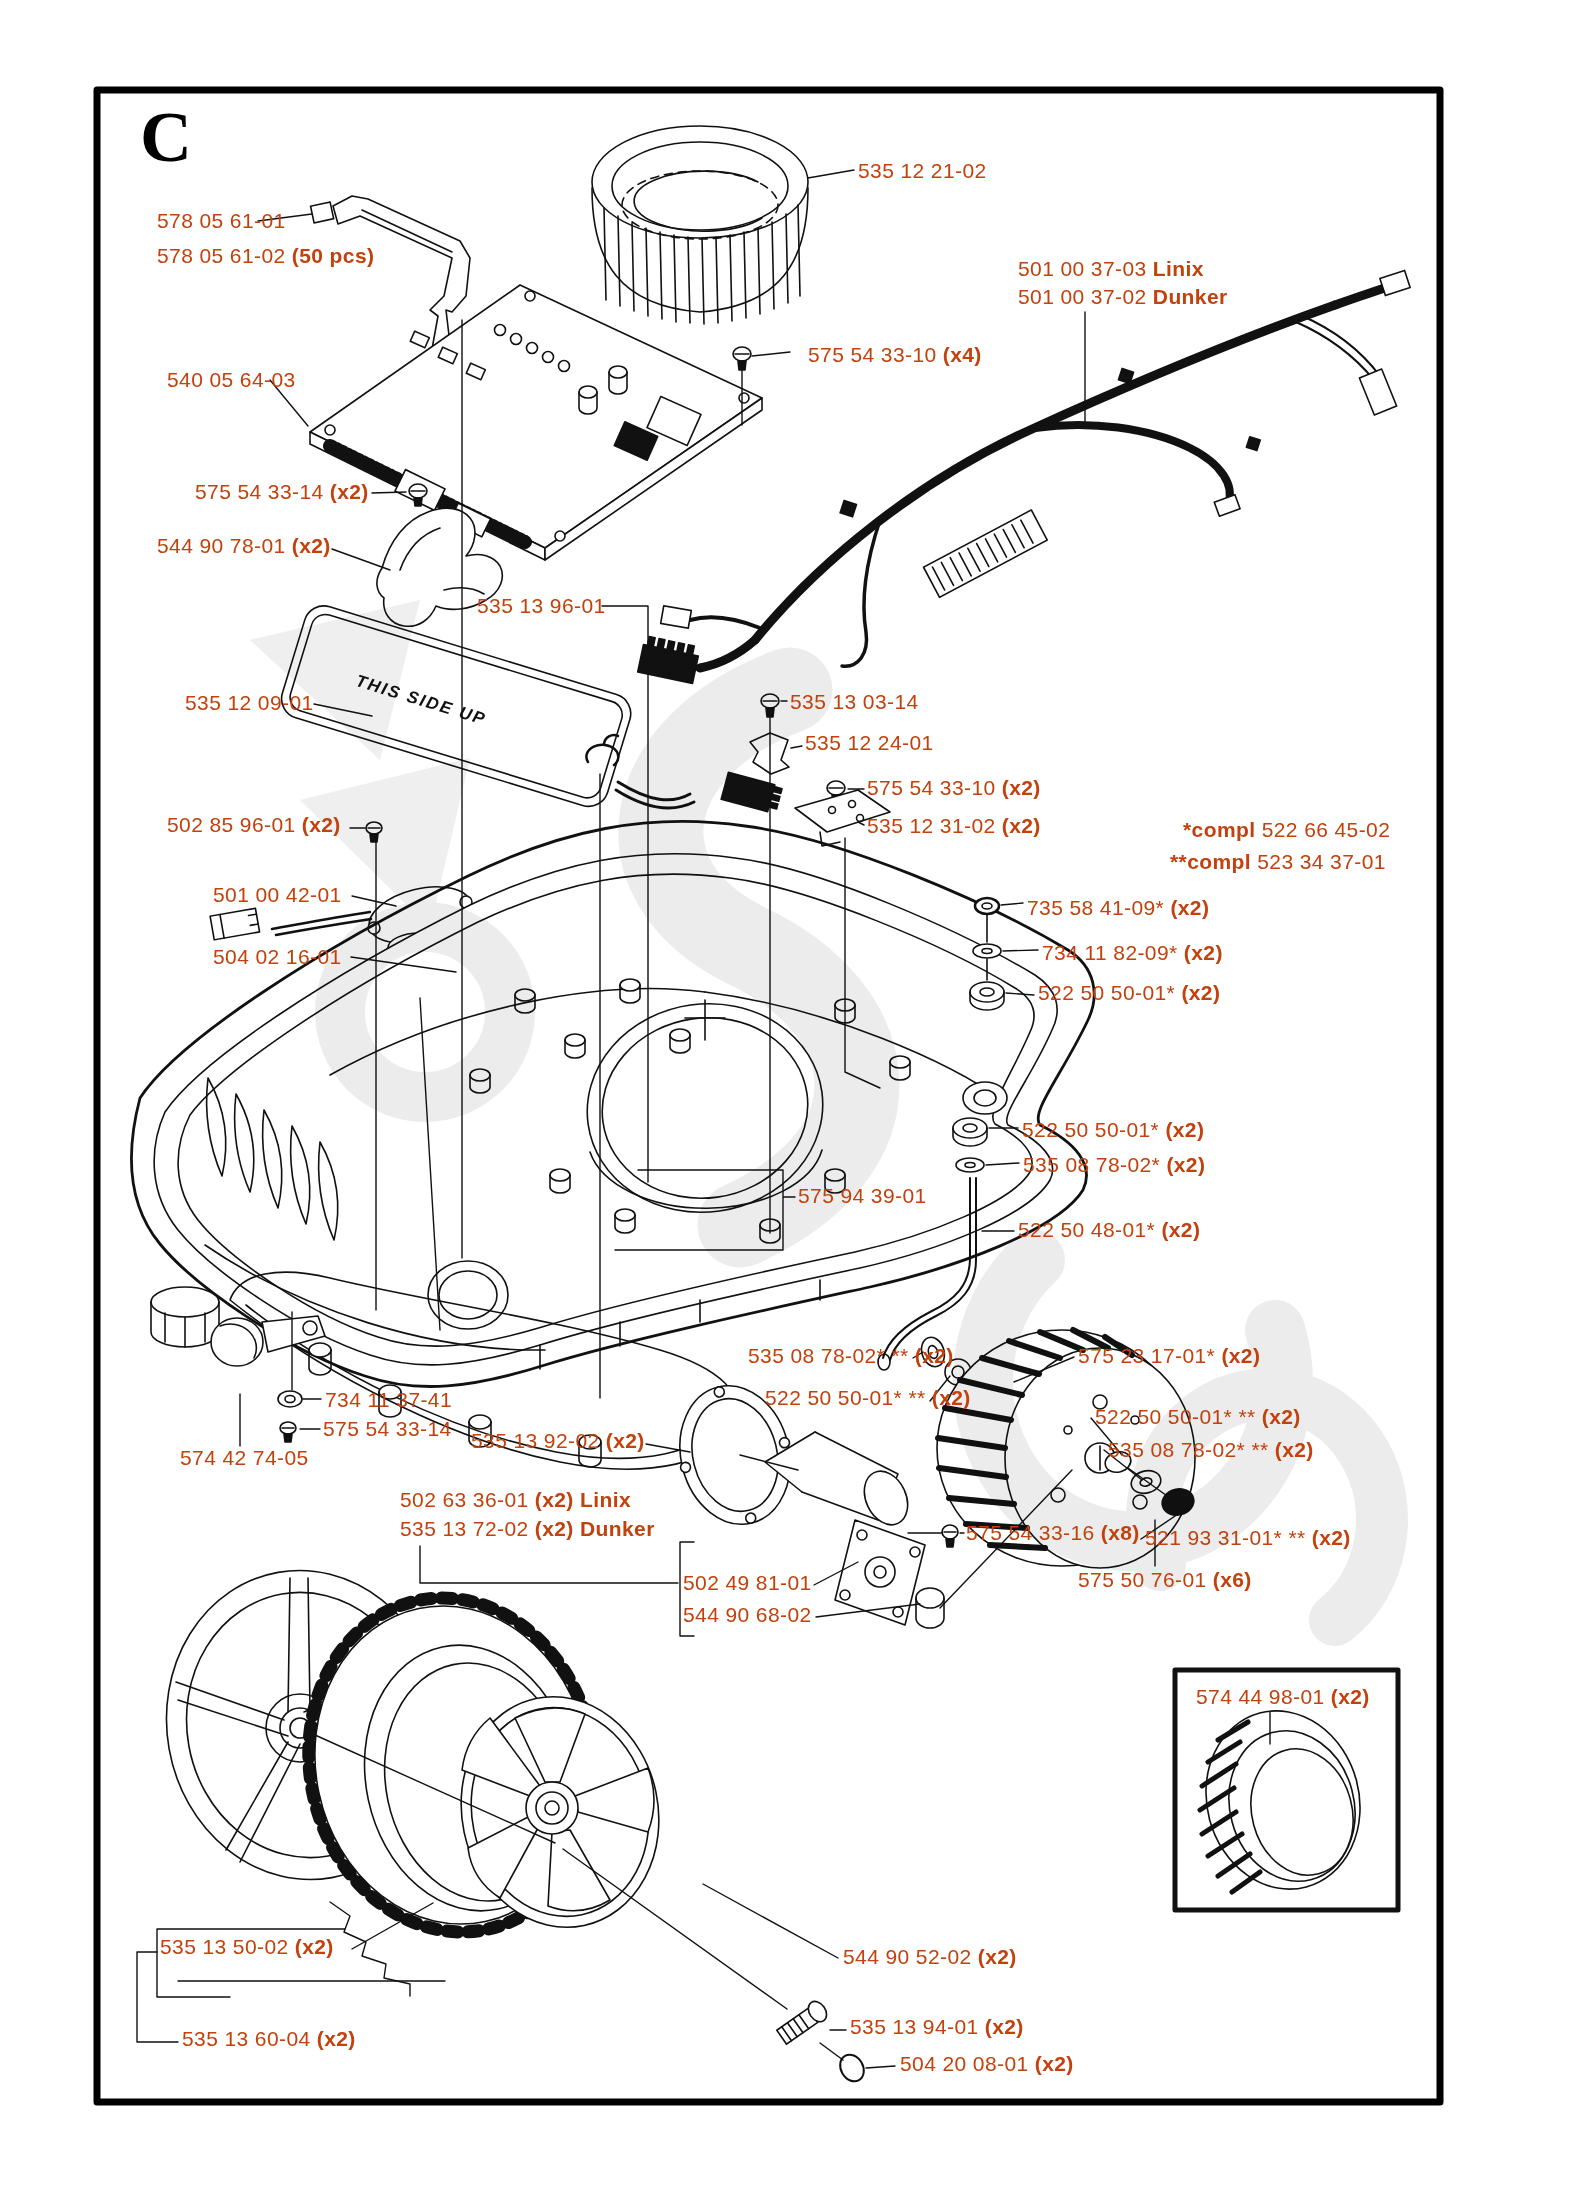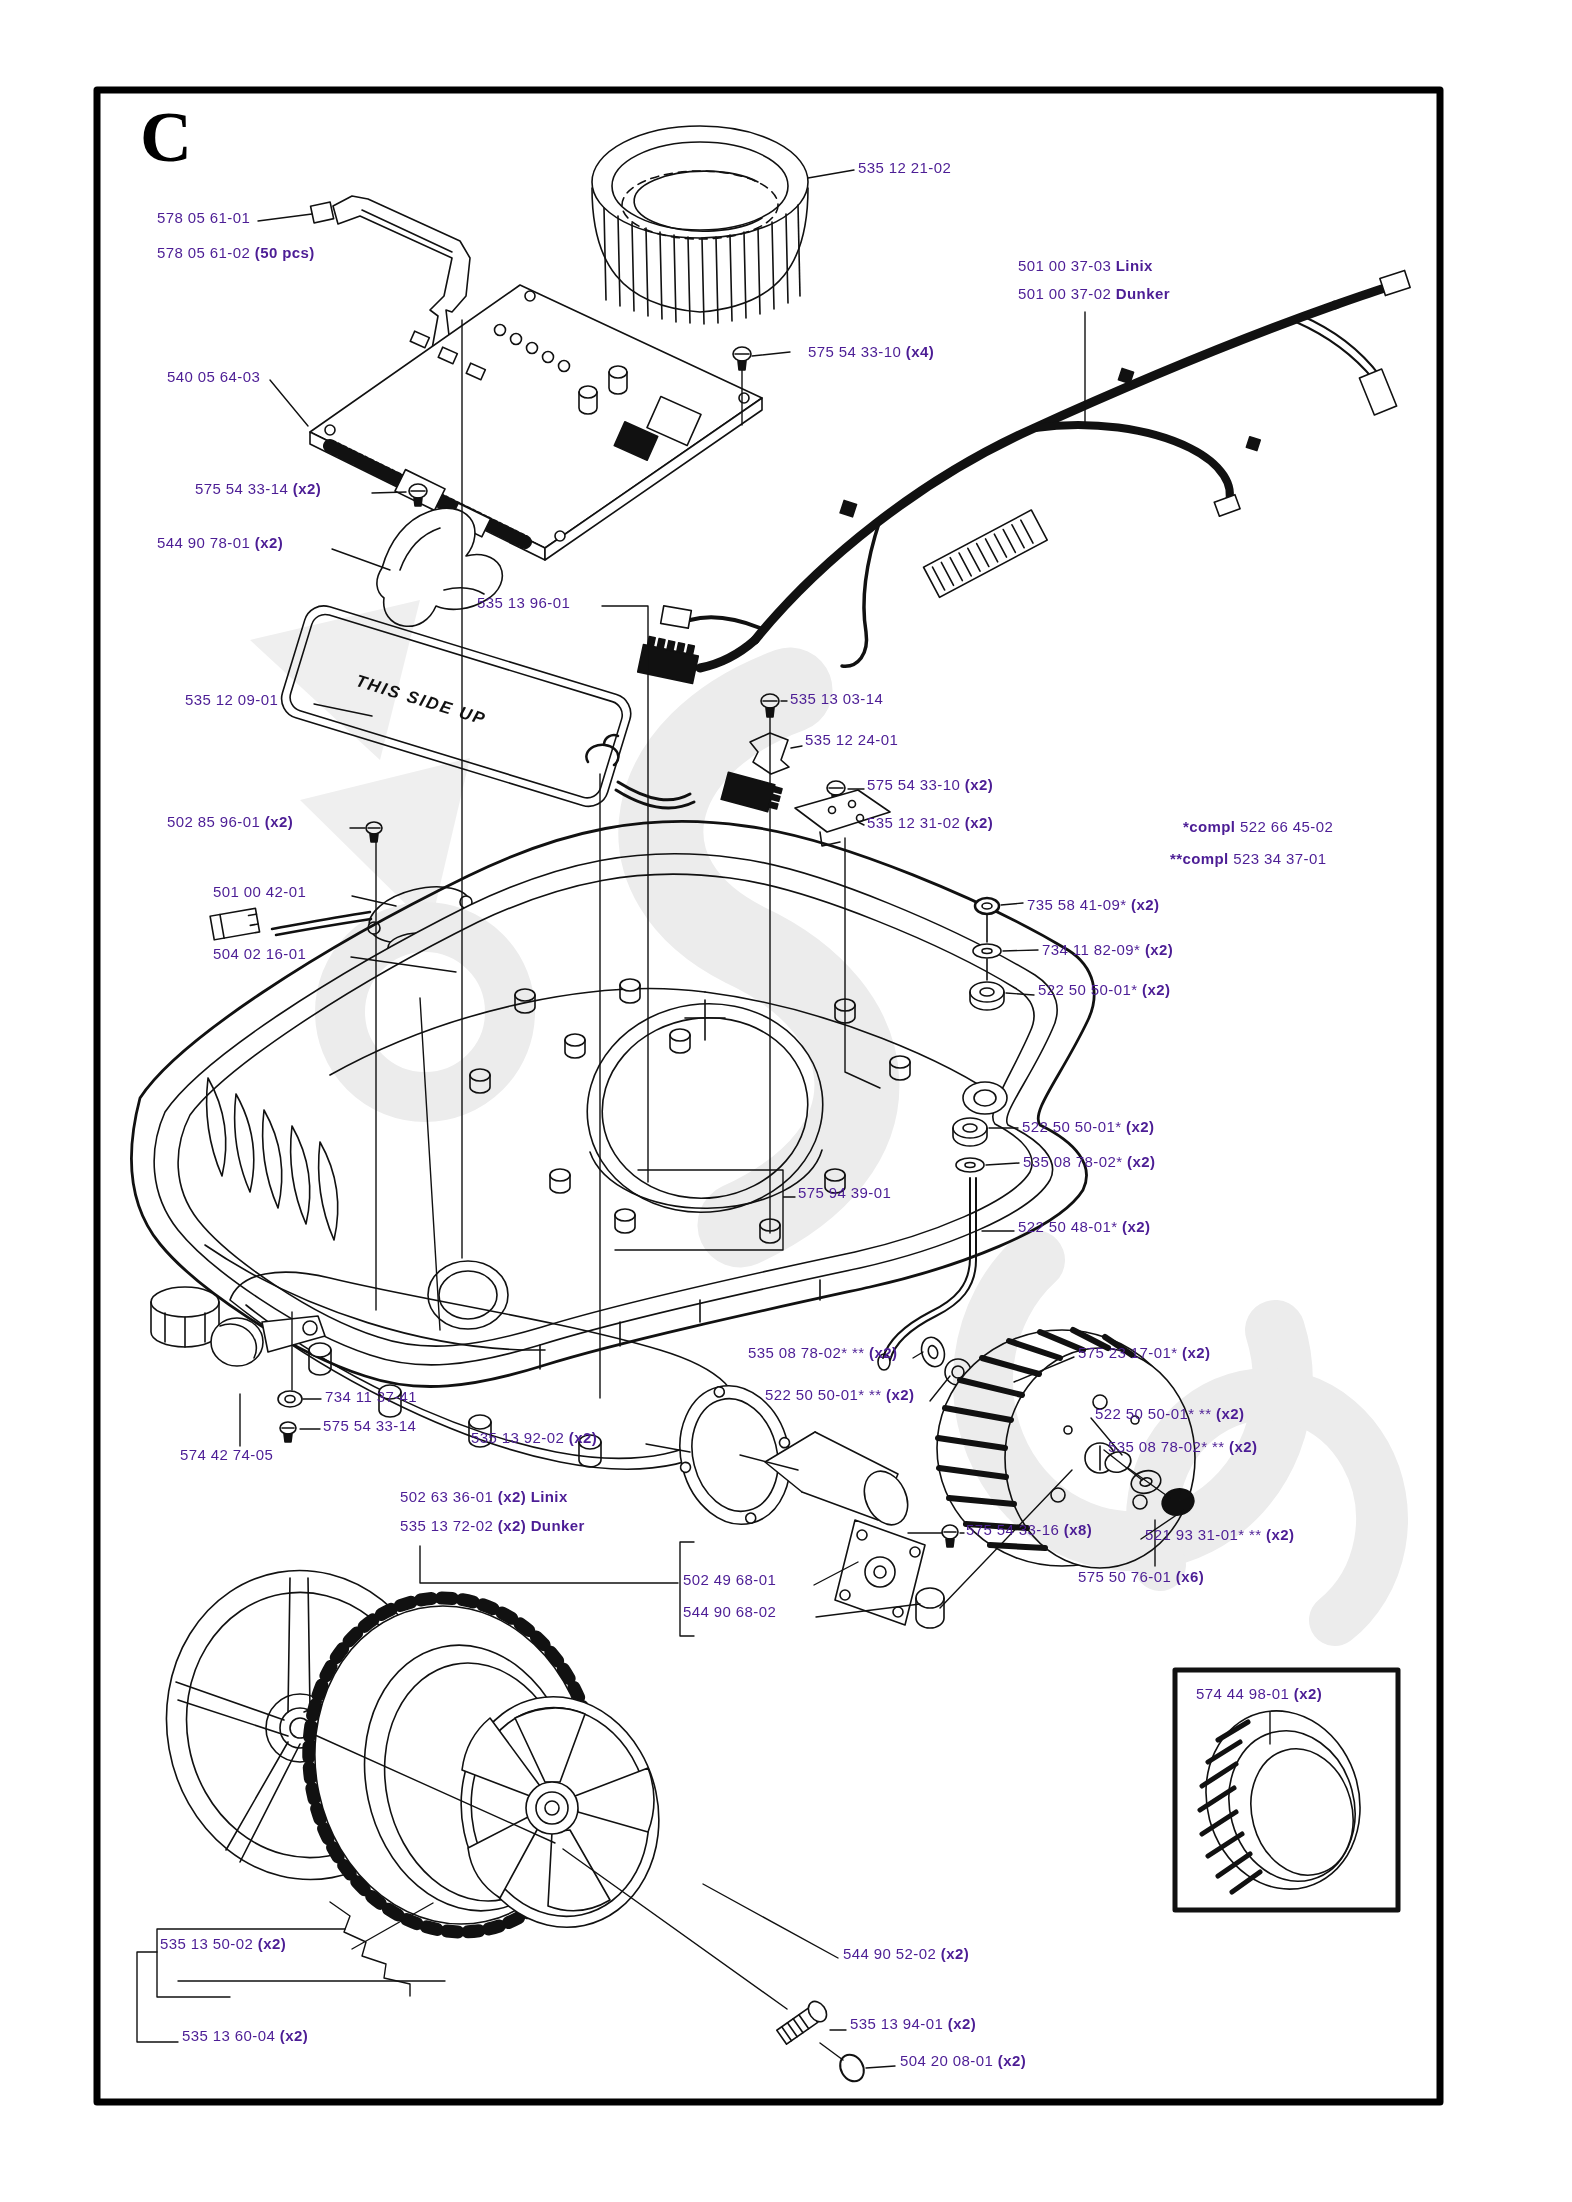--- a/index.html
+++ b/index.html
@@ -1,20 +1,20 @@
 <!DOCTYPE html>
 <html><head>
 <meta charset="utf-8">
 <style>
   html,body{margin:0;padding:0;background:#fff}
   #stage{position:relative;width:1572px;height:2202px;background:#fff;overflow:hidden;
          font-family:"Liberation Sans",sans-serif;color:#000}
   #art{position:absolute;left:0;top:0;z-index:1}
-  .lbl{position:absolute;z-index:2;font-size:15px;line-height:1.05;white-space:nowrap;
-       letter-spacing:.4px;color:#4c1d95}
+  .lbl{position:absolute;z-index:2;font-size:21px;line-height:1.05;white-space:nowrap;
+       letter-spacing:.4px;color:#c2410c}
   .lbl b{font-weight:700}
   #sectionLetter{position:absolute;left:140px;top:96px;z-index:2;
        font-family:"Liberation Serif",serif;font-size:72px;font-weight:600}
 </style>
 </head>
 <body>
 
 <div id="stage">
 
 <svg id="art" width="1572" height="2202" viewBox="0 0 1572 2202">
@@ -516,21 +516,21 @@
 <div class="lbl" style="left:1108px;top:1439px"><span>535 08 78-02* **</span><b> (x2)</b></div>
 <div class="lbl" style="left:966px;top:1522px"><span>575 54 33-16</span><b> (x8)</b></div>
 <div class="lbl" style="left:1145px;top:1527px"><span>521 93 31-01* **</span><b> (x2)</b></div>
 <div class="lbl" style="left:1078px;top:1569px"><span>575 50 76-01</span><b> (x6)</b></div>
 <div class="lbl" style="left:325px;top:1389px"><span>734 11 37-41</span></div>
 <div class="lbl" style="left:323px;top:1418px"><span>575 54 33-14</span></div>
 <div class="lbl" style="left:180px;top:1447px"><span>574 42 74-05</span></div>
 <div class="lbl" style="left:471px;top:1430px"><span>535 13 92-02</span><b> (x2)</b></div>
 <div class="lbl" style="left:400px;top:1489px"><span>502 63 36-01</span><b> (x2) Linix</b></div>
 <div class="lbl" style="left:400px;top:1518px"><span>535 13 72-02</span><b> (x2) Dunker</b></div>
-<div class="lbl" style="left:683px;top:1572px"><span>502 49 68-01</span></div>
+<div class="lbl" style="left:683px;top:1572px"><span>502 49 81-01</span></div>
 <div class="lbl" style="left:683px;top:1604px"><span>544 90 68-02</span></div>
 <div class="lbl" style="left:1196px;top:1686px"><span>574 44 98-01</span><b> (x2)</b></div>
 <div class="lbl" style="left:160px;top:1936px"><span>535 13 50-02</span><b> (x2)</b></div>
 <div class="lbl" style="left:182px;top:2028px"><span>535 13 60-04</span><b> (x2)</b></div>
 <div class="lbl" style="left:843px;top:1946px"><span>544 90 52-02</span><b> (x2)</b></div>
 <div class="lbl" style="left:850px;top:2016px"><span>535 13 94-01</span><b> (x2)</b></div>
 <div class="lbl" style="left:900px;top:2053px"><span>504 20 08-01</span><b> (x2)</b></div>
 
 </div>
 

